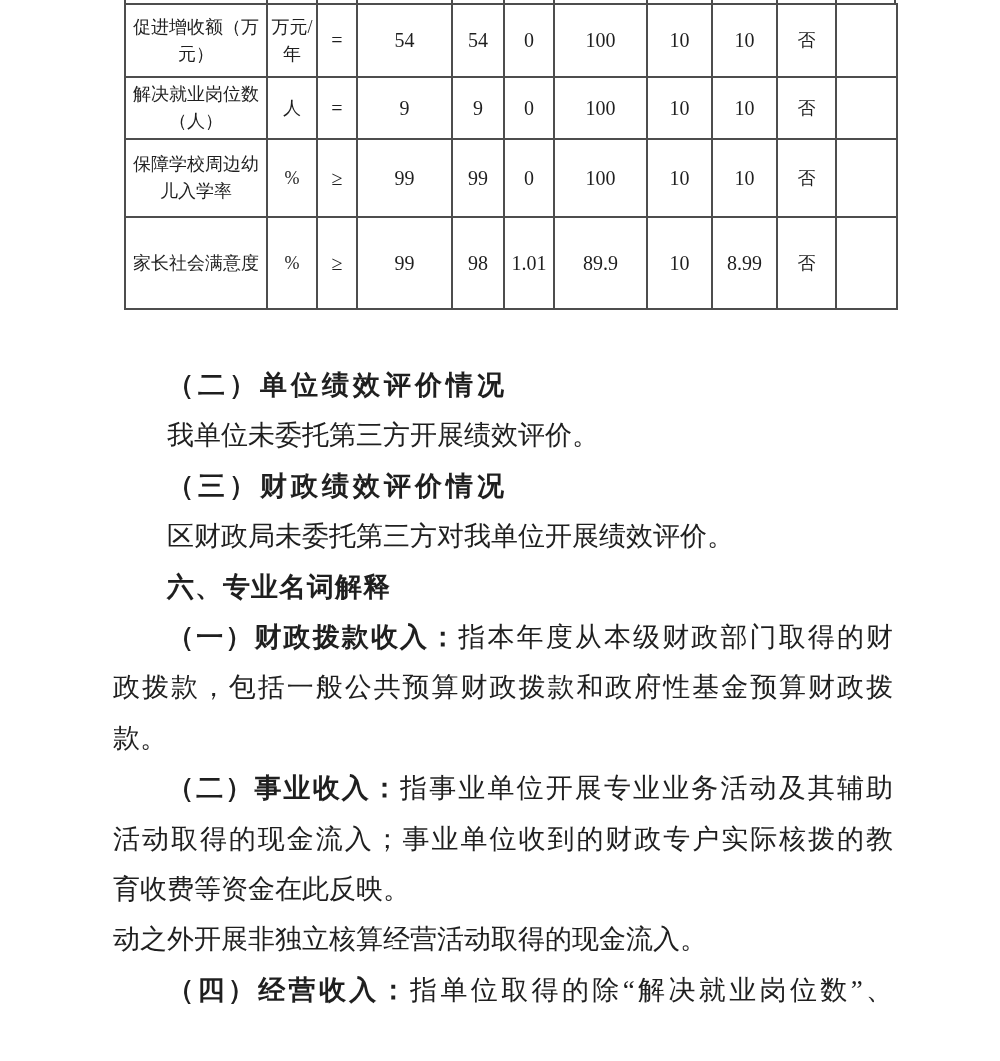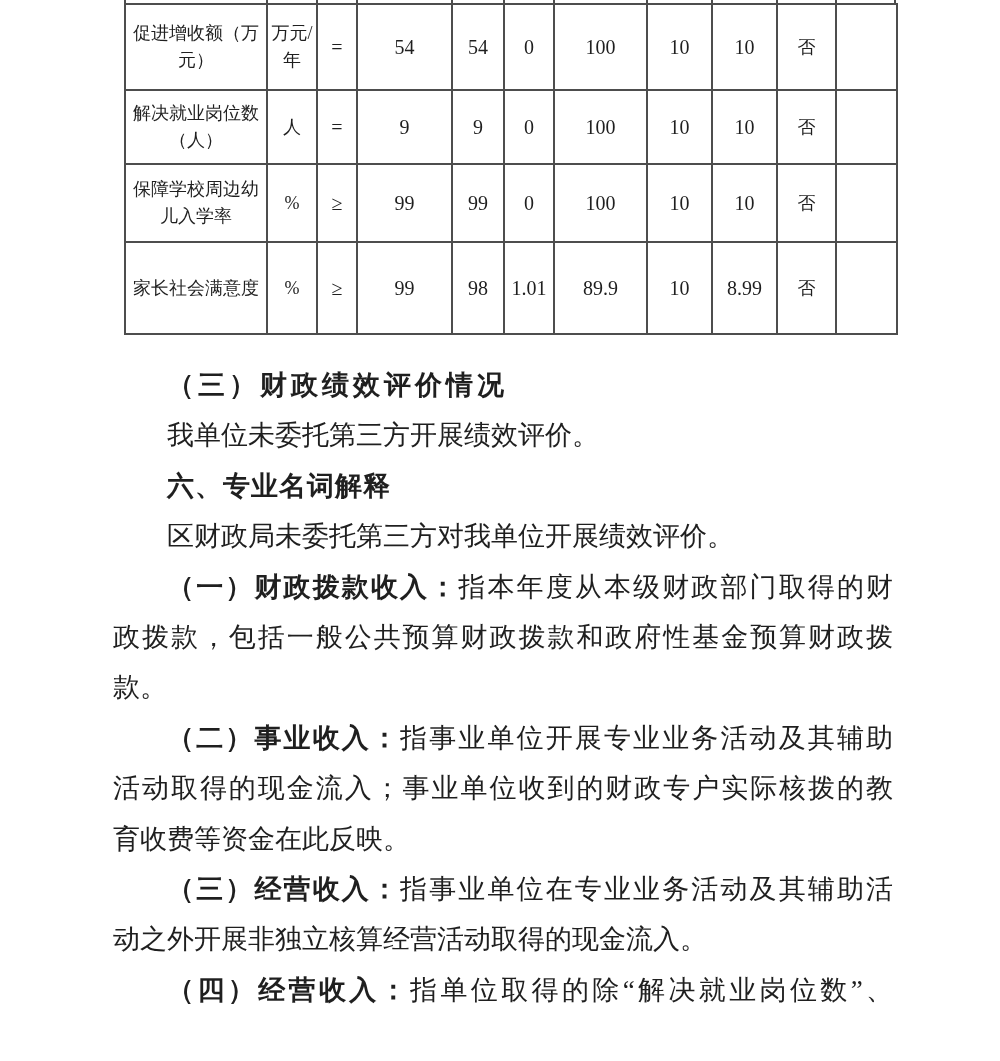--- a/index.html
+++ b/index.html
@@ -46,22 +46,22 @@
     padding: 0 2px;
     font-size: 20px;
     color: #1f1f1f;
     font-family: "Liberation Serif", "DejaVu Serif", serif;
   }
   table.perf td.zh {
     font-size: 18px;
     line-height: 27px;
     word-break: break-all;
   }
-  tr.r1 { height: 86px; }
-  tr.r2 { height: 74px; }
+  tr.r1 { height: 73px; }
+  tr.r2 { height: 62px; }
   tr.r3 { height: 78px; }
   tr.r4 { height: 92px; }
 
   
   .text-col {
     position: absolute;
     left: 113px;
     top: 360px;
     width: 780px;
   }
@@ -171,51 +171,51 @@
       <td>8.99</td>
       <td class="zh">否</td>
       <td></td>
     </tr>
   </tbody>
     </table>
 </div>
 
 <div class="text-col">
   <div class="line sub-heading indent">
-    <span>（三）财政绩效评价情况</span>
+    <span>（二）单位绩效评价情况</span>
   </div>
   <div class="line indent">
     <span>我单位未委托第三方开展绩效评价。</span>
   </div>
+  <div class="line sub-heading indent">
+    <span>（三）财政绩效评价情况</span>
+  </div>
+  <div class="line indent">
+    <span>区财政局未委托第三方对我单位开展绩效评价。</span>
+  </div>
   <div class="line section-heading indent">
     <span>六、专业名词解释</span>
   </div>
-  <div class="line indent">
-    <span>区财政局未委托第三方对我单位开展绩效评价。</span>
-  </div>
   <div class="line indent full">
     <span class="bold-run">（一）财政拨款收入：</span><span>指本年度从本级财政部门取得的财</span>
   </div>
   <div class="line full">
     <span>政拨款，包括一般公共预算财政拨款和政府性基金预算财政拨</span>
   </div>
   <div class="line">
     <span>款。</span>
   </div>
   <div class="line indent full">
     <span class="bold-run">（二）事业收入：</span><span>指事业单位开展专业业务活动及其辅助</span>
   </div>
   <div class="line full">
     <span>活动取得的现金流入；事业单位收到的财政专户实际核拨的教</span>
   </div>
   <div class="line">
     <span>育收费等资金在此反映。</span>
   </div>
-  <div class="line indent full">
-    <span class="bold-run">（三）经营收入：</span><span>指事业单位在专业业务活动及其辅助活</span>
-  </div>
   <div class="line">
     <span>动之外开展非独立核算经营活动取得的现金流入。</span>
   </div>
   <div class="line indent full">
     <span class="bold-run">（四）经营收入：</span><span>指单位取得的除“解决就业岗位数”、</span>
   </div>
 </div>
 
 </body></html>

